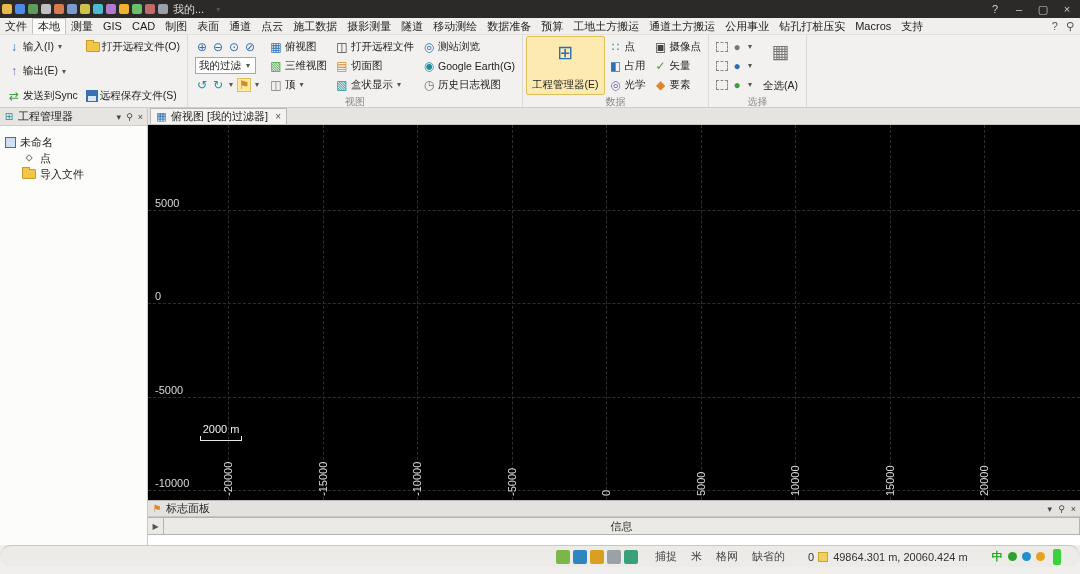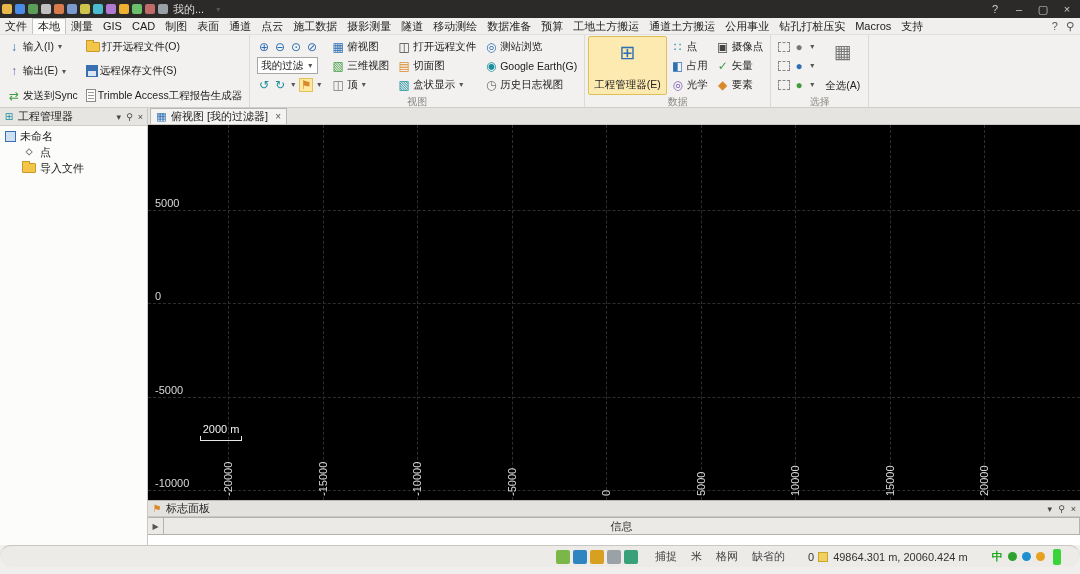--- a/index.html
+++ b/index.html
@@ -59,21 +59,21 @@
   .icon-project { width:11px; height:11px; border:1px solid #3a6fb0; background:#cfe0f2; display:inline-block; }
   .flag-hl { background:#ffe9a0; border:1px solid #e0c25a; }
   .dropdown-box { display:inline-flex; align-items:center; gap:3px; background:#fff; border:1px solid #a9a7a4; padding:0 3px; height:17px; font-size:10.5px; }
 
   
   .main { display:flex; height:437px; }
   .leftpanel { width:148px; background:#f3f2f0; border-right:1px solid #c9c7c4; display:flex; flex-direction:column; }
   .lp-header { height:18px; display:flex; align-items:center; gap:4px; padding:0 4px; background:#e7e5e2; border-bottom:1px solid #cfcdca; font-size:11px; }
   .lp-title { flex:1; }
   .lp-controls { display:flex; gap:5px; font-size:9px; color:#444; }
-  .lp-tree { flex:1; background:#fcfcfb; font-size:11px; padding-top:2px;font-family:Liberation Mono, monospace; }
+  .lp-tree { flex:1; background:#fcfcfb; font-size:11px; padding-top:8px;font-family:Liberation Mono, monospace; }
   .tree-row { display:flex; align-items:center; gap:4px; height:16px; padding-left:5px; }
   .tree-row.child { padding-left:22px; }
 
   .rightarea { flex:1; display:flex; flex-direction:column; }
   .tabbar { height:17px; background:#e6e4e1; border-bottom:1px solid #c9c7c4; display:flex; align-items:flex-end; padding-left:2px; }
   .vtab { display:flex; align-items:center; gap:4px; height:16px; padding:0 5px; background:#f4f3f1; border:1px solid #b9b7b4; border-bottom:none; font-size:11px; }
   .tab-close { font-size:10px; color:#555; margin-left:3px; }
 
   
   .canvas { position:relative; width:932px; height:375px; background:#000; overflow:hidden; }
@@ -197,24 +197,20 @@
           </div>
         </div>
         <div class="rcol">
           <div class="ritem">
             <span class="icon-folder"></span>
             <span>打开远程文件(O)</span>
           </div>
           <div class="ritem">
             <span class="icon-save"></span>
             <span>远程保存文件(S)</span>
-          </div>
-          <div class="ritem">
-            <span class="icon-doc"></span>
-            <span>Trimble Access工程报告生成器</span>
           </div>
         </div>
       </div>
     </div>
 
     <div class="rgroup">
       <div class="rcontent">
         <div class="rcol">
           <div class="ritem">
             <span class="ic c-blue">⊕</span>

